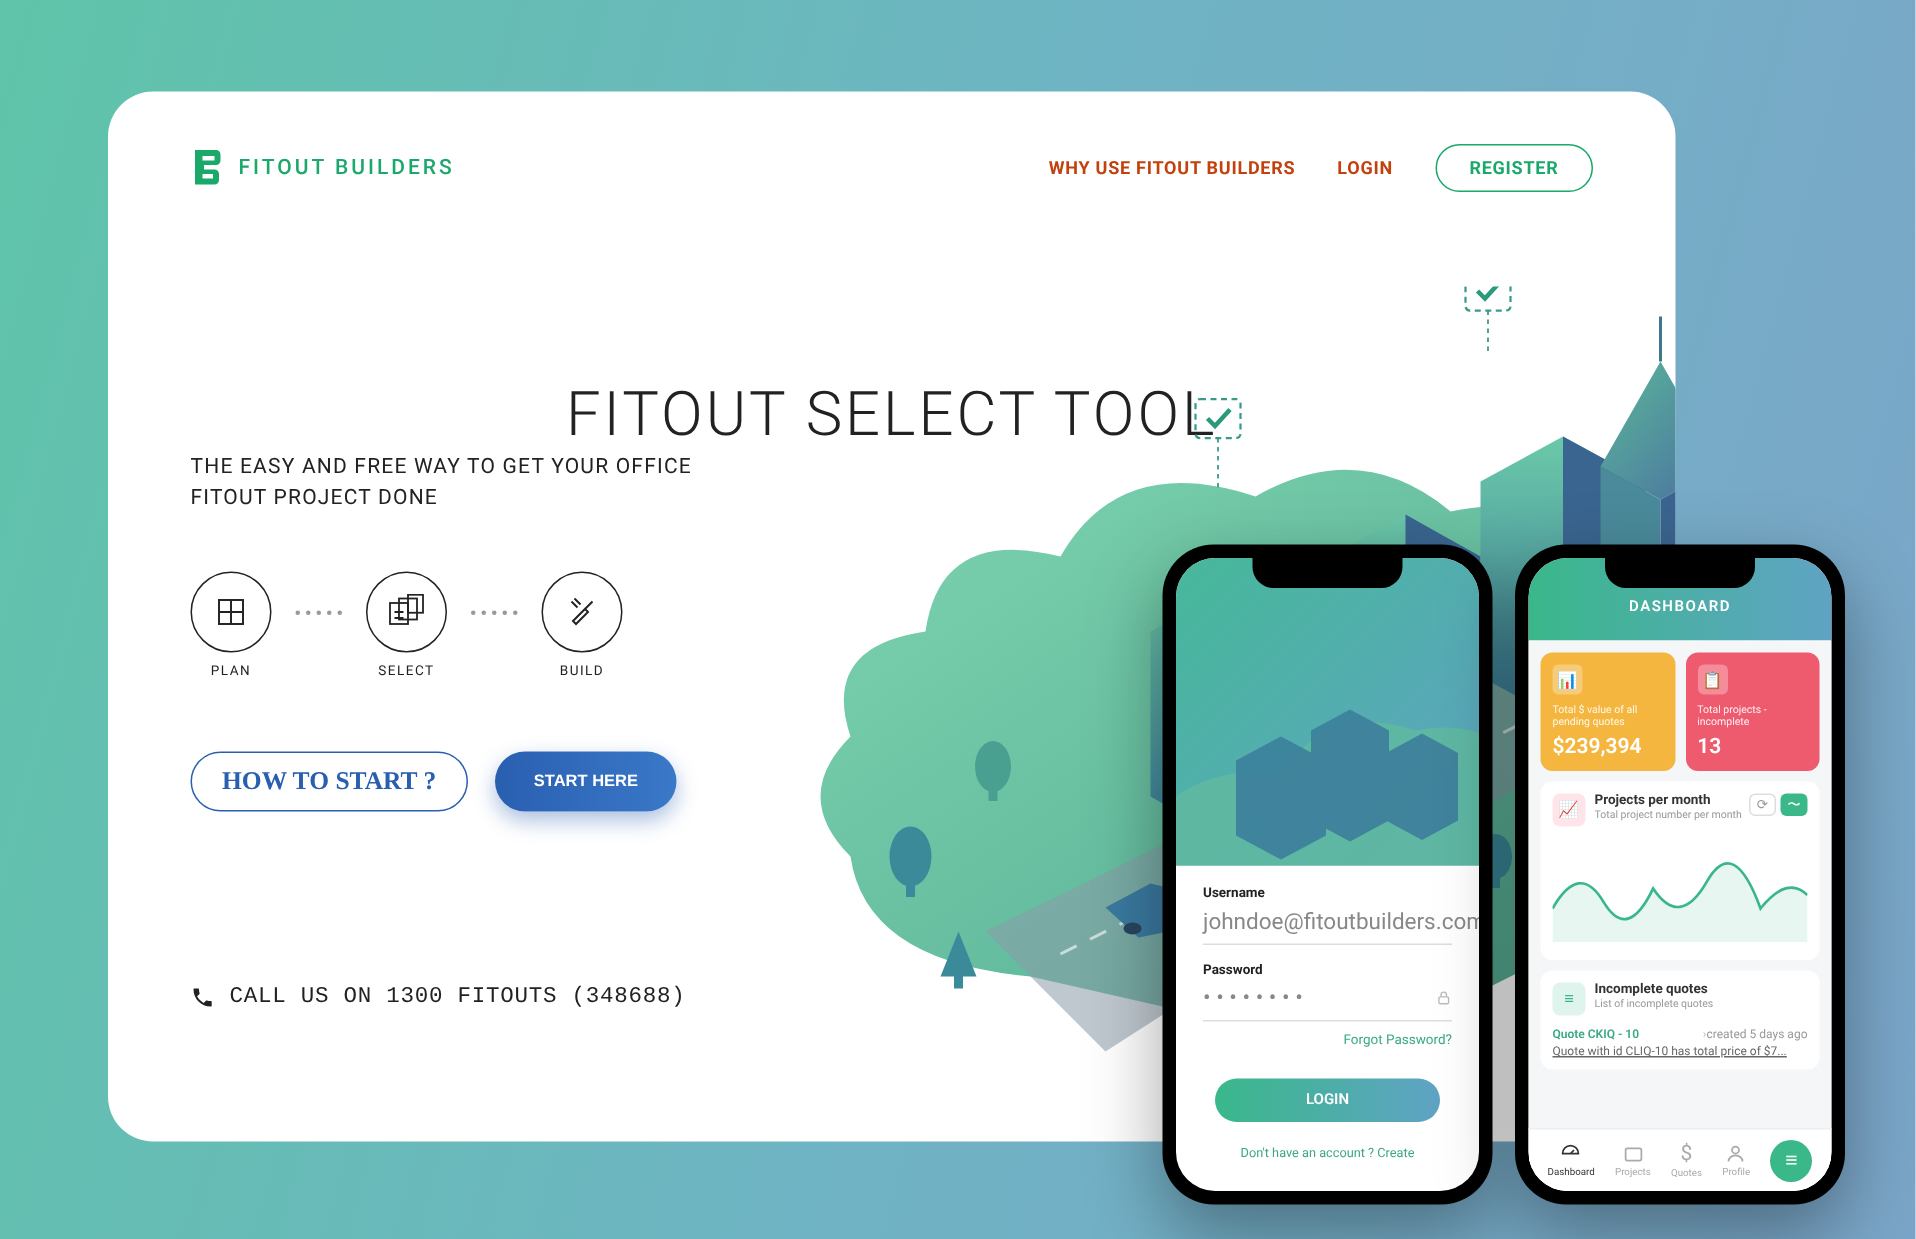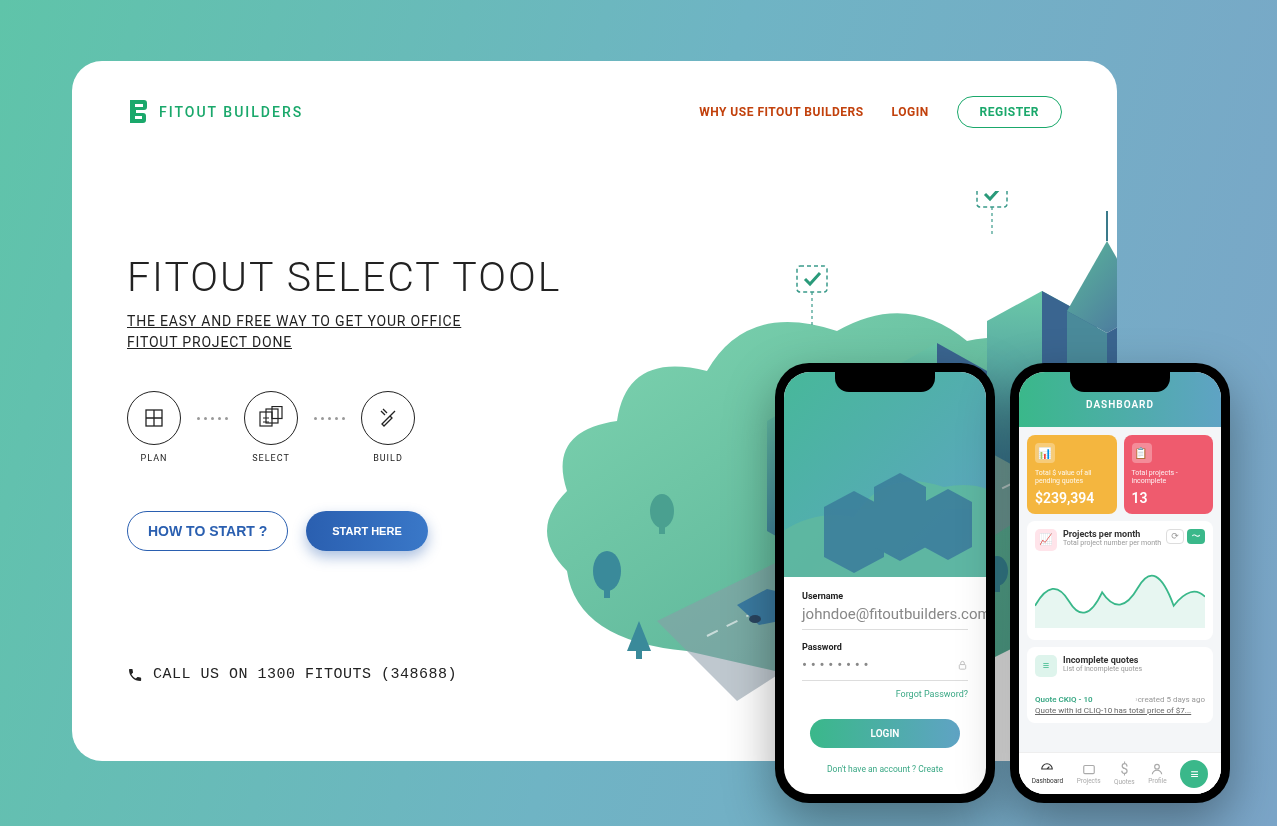--- a/index.html
+++ b/index.html
@@ -21,30 +21,30 @@
   border-radius: 30px;
   padding: 35px 55px;
   overflow: hidden;
 }
 .header { display: flex; align-items: center; justify-content: space-between; }
 .logo { display: flex; align-items: center; gap: 10px; color: #1aa86b; font-weight: 500; letter-spacing: 2px; font-size: 14px; }
 .logo-icon { width: 22px; height: 28px; }
 .nav { display: flex; align-items: center; gap: 28px; font-size: 12px; font-weight: 700; letter-spacing: 0.5px; }
 .nav-link { color: #c2410c; cursor: pointer; }
 .register-btn { border: 1.5px solid #1aa86b; color: #1aa86b; padding: 8px 22px; border-radius: 18px; cursor: pointer; font-weight: 700; font-size: 12px; }
-.hero-title { font-size: 41px; font-weight: 300; letter-spacing: 2px; color: #222; margin-top: 125px; }
-.hero-sub { font-size: 14px; letter-spacing: 0.8px; color: #222; margin-top: 10px; line-height: 1.5; max-width: 370px; text-decoration: underline; }
+.hero-title { font-size: 41px; font-weight: 300; letter-spacing: 2px; color: #222; margin-top: 125px; text-align: center; }
+.hero-sub { font-size: 14px; letter-spacing: 0.8px; color: #222; line-height: 1.5; max-width: 370px; }
 .steps { display: flex; align-items: center; gap: 6px; margin-top: 38px; }
 .step { display: flex; flex-direction: column; align-items: center; gap: 8px; }
 .step-circle { width: 54px; height: 54px; border: 1.5px solid #222; border-radius: 50%; display: flex; align-items: center; justify-content: center; }
 .step-label { font-size: 9px; letter-spacing: 1px; color: #222; }
 .dots { display:flex; gap:4px; margin: 0 10px 18px 10px;}
 .dots span{width:3px;height:3px;background:#999;border-radius:50%;}
 .cta-row { display: flex; gap: 18px; margin-top: 48px; }
-.btn-outline { border: 1.5px solid #2a5fb0; color: #2a5fb0; background:#fff; padding: 4px 20px; border-radius: 22px; font-size: 14px; font-weight: 700; cursor: pointer; }
+.btn-outline { border: 1.5px solid #2a5fb0; color: #2a5fb0; background:#fff; padding: 4px 20px; border-radius: 22px; font-size: 17px; font-weight: 700; cursor: pointer; font-family: Liberation Serif, serif; }
 .btn-fill { background: linear-gradient(90deg, #2a5fb0, #3a78c8); color: #fff; padding: 14px 26px; border-radius: 22px; font-size: 11px; font-weight: 700; cursor: pointer; border:none; box-shadow: 0 6px 14px rgba(42,95,176,0.4);}
 .call-row { display: flex; align-items: center; gap: 10px; margin-top: 115px; font-size: 15px; letter-spacing: 0.5px; color: #222; font-family: Liberation Mono, monospace; }
 
 .city-art {
   position: absolute;
   right: -40px;
   top: 130px;
   width: 650px;
   height: 540px;
   pointer-events: none;
@@ -88,21 +88,21 @@
 .p2-panel-head .ico { width: 22px; height: 22px; background: #ffe4ea; border-radius: 5px; display: flex; align-items: center; justify-content: center; color: #e85; font-size: 11px; flex-shrink:0;}
 .p2-panel-head .ico.green { background: #def4ec; color: #3ab88a; }
 .p2-panel-title { font-size: 9px; font-weight: 700; color: #333; }
 .p2-panel-sub { font-size: 7px; color: #999; }
 .p2-chart { height: 75px; margin-top: 6px; }
 .p2-chart svg { width: 100%; height: 100%; }
 .p2-toggle { position: absolute; right: 8px; top: 8px; display: flex; gap: 3px; }
 .p2-toggle span { width: 18px; height: 15px; border-radius: 4px; display: flex; align-items: center; justify-content: center; font-size: 9px; }
 .p2-toggle .a { background: #fff; border: 1px solid #ddd; color: #999; }
 .p2-toggle .b { background: #3ab88a; color: #fff; }
-.quote-item { font-size: 8px; margin-top: 18px; }
+.quote-item { font-size: 8px; margin-top: 8px; }
 .quote-item .t1 { color: #3aa885; font-weight: 600; display:inline-block;}
 .quote-item .t2 { color: #999; float:right;}
 .quote-item .t3 { color: #666; display:block; margin-top:2px;text-decoration:underline;}
 .p2-tabbar { position: absolute; bottom: 0; left: 0; right: 0; height: 42px; background: #fff; border-top: 1px solid #eee; display: flex; align-items: center; justify-content: space-around; padding: 0 6px; }
 .p2-tab { display: flex; flex-direction: column; align-items: center; gap: 1px; font-size: 6.5px; color: #aaa; }
 .p2-tab.active { color: #333; }
 .p2-fab { width: 28px; height: 28px; background: #3ab88a; border-radius: 50%; display: flex; align-items: center; justify-content: center; color: #fff; font-size: 14px; }
 </style>
 </head>
 <body>

